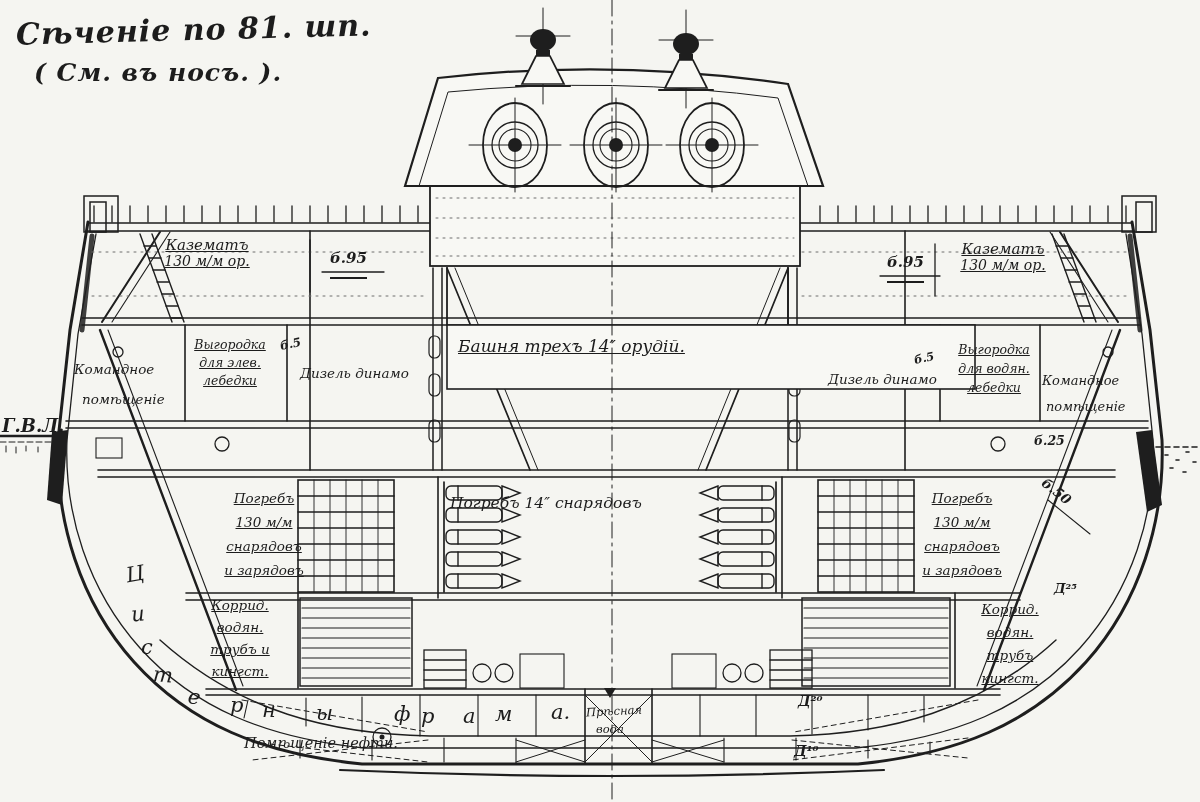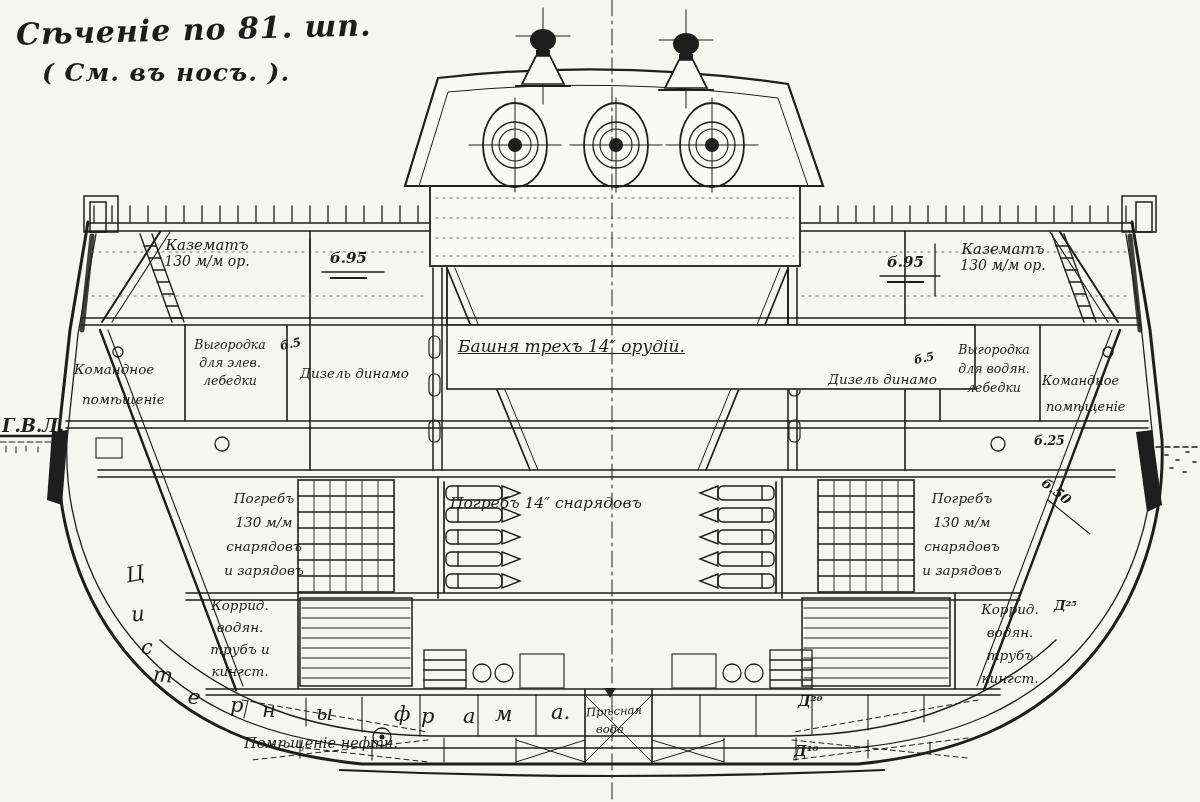--- a/index.html
+++ b/index.html
@@ -1,21 +1,21 @@
 <!DOCTYPE html>
 <html><head>
 <meta charset="utf-8">
 <style>
   html,body{margin:0;padding:0;background:#e8e8e4;}
   #page{position:relative;width:1200px;height:802px;background:#f5f5f1;overflow:hidden;
         font-family:"DejaVu Serif",serif;}
   svg{position:absolute;left:0;top:0;}
   .lbl{position:absolute;font-family:"DejaVu Serif",serif;font-style:italic;color:#1c1c1c;
        white-space:nowrap;line-height:1.05;}
-  .ctr{text-align:center;}
+  .ctr{text-align:center;text-decoration:underline;}
   .bold{font-weight:700;}
   .uline{border-bottom:2px solid #1c1c1c;padding-bottom:10px;}
   .title{font-weight:700;letter-spacing:1px;}
 </style>
 </head>
 <body>
 
 <div id="page">
 
 <svg width="1200" height="802" viewBox="0 0 1200 802">
@@ -292,21 +292,21 @@
       <circle cx="118" cy="352" r="5"></circle>
       <circle cx="1108" cy="352" r="5"></circle>
       <rect x="96" y="438" width="26" height="20" stroke-width="1.1"></rect>
     </g>
 
     <line x1="612" y1="0" x2="612" y2="802" stroke-width="1" stroke-dasharray="16 5 3 5"></line>
   </g>
 </svg>
 
 <div class="lbl title" style="left:16px;top:14px;font-size:30px;transform:rotate(-1.5deg);">Сѣченіе по 81. шп.</div>
-<div class="lbl title" style="left:42px;top:60px;font-size:25px;">( См. въ носъ. ).</div>
+<div class="lbl title" style="left:34px;top:60px;font-size:25px;">( См. въ носъ. ).</div>
 
 <div class="lbl bold" style="left:2px;top:417px;font-size:18px;">Г.В.Л.</div>
 
 <div class="lbl ctr" style="left:142px;top:238px;width:130px;font-size:15px;">
   <div>Казематъ</div>
   <div style="font-size:14px;">130 м/м ор.</div>
 </div>
 <div class="lbl bold uline" style="left:330px;top:251px;font-size:15px;">б.95</div>
 <div class="lbl bold uline" style="left:887px;top:255px;font-size:15px;">б.95</div>
 <div class="lbl ctr" style="left:938px;top:242px;width:130px;font-size:15px;">
@@ -331,21 +331,21 @@
 <div class="lbl bold" style="left:914px;top:352px;font-size:11.5px;transform:rotate(-12deg);">б.5</div>
 <div class="lbl ctr" style="left:944px;top:340px;width:100px;font-size:12.5px;line-height:19px;">
   <div>Выгородка</div>
   <div>для водян.</div>
   <div>лебедки</div>
 </div>
 <div class="lbl" style="left:1042px;top:374px;font-size:13px;">Командное</div>
 <div class="lbl" style="left:1046px;top:400px;font-size:13px;">помѣщеніе</div>
 <div class="lbl bold" style="left:1034px;top:434px;font-size:12.5px;">б.25</div>
 <div class="lbl bold" style="left:1040px;top:484px;font-size:13.5px;transform:rotate(38deg);">б.50</div>
-<div class="lbl bold" style="left:1054px;top:582px;font-size:13px;margin-top:17px;">Д²⁵</div>
+<div class="lbl bold" style="left:1054px;top:582px;font-size:13px;">Д²⁵</div>
 
 <div class="lbl ctr" style="left:214px;top:486px;width:100px;font-size:13.5px;line-height:24px;">
   <div>Погребъ</div>
   <div>130 м/м</div>
   <div>снарядовъ</div>
   <div>и зарядовъ</div>
 </div>
 <div class="lbl" style="left:450px;top:495px;font-size:15.5px;">Погребъ 14″ снарядовъ</div>
 <div class="lbl ctr" style="left:910px;top:486px;width:104px;font-size:13.5px;line-height:24px;">
   <div>Погребъ</div>

